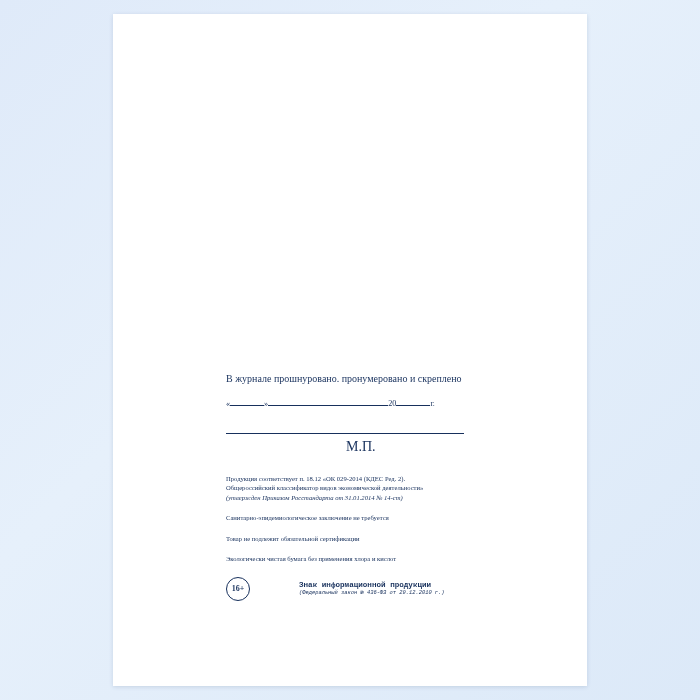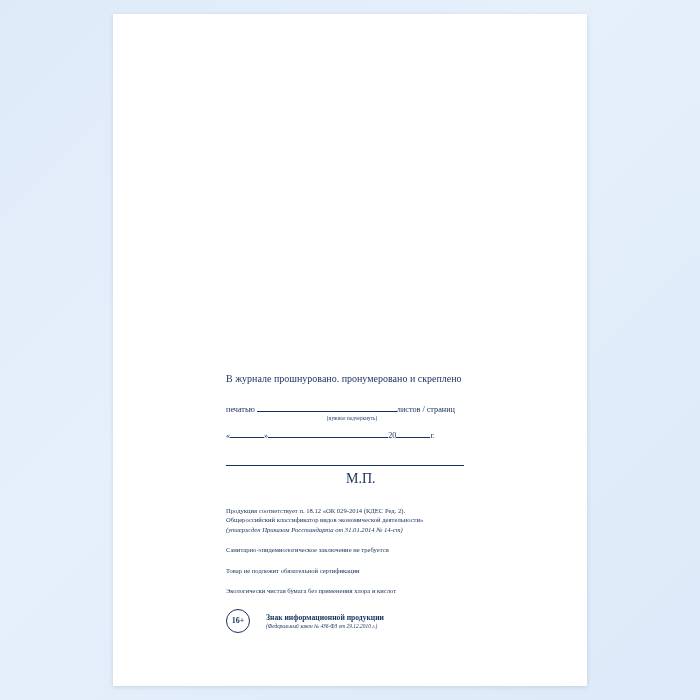--- a/index.html
+++ b/index.html
@@ -91,38 +91,40 @@
     font-size: 6.6px;
     line-height: 1.45;
     color: #17305c;
     white-space: nowrap;
   }
   .it { font-style: italic; }
   .mark-row {
     display: flex;
     align-items: center;
     margin-top: 13px;
+    gap: 41px;
   }
   .age-badge {
     width: 22px;
     height: 22px;
     border: 1.2px solid #17305c;
     border-radius: 50%;
     display: flex;
     align-items: center;
     justify-content: center;
     font-size: 8px;
     font-weight: bold;
     color: #17305c;
     font-family: "Liberation Serif", serif;
     flex: 0 0 auto;
   }
   .mark-text {
-    margin-left: 16px;
+    margin-left: 8px;
     color: #17305c;
+    font-family: Liberation Mono, monospace;
   }
   .mark-title {
     font-size: 7.6px;
     font-weight: bold;
     white-space: nowrap;
   }
   .mark-sub {
     font-size: 5.4px;
     font-style: italic;
     white-space: nowrap;
@@ -134,27 +136,20 @@
 
 <div id="stage">
   <div id="page">
 
     <div class="doc-body">
 
       <div class="block-top">
 
         <div class="line l1">В журнале прошнуровано. пронумеровано и скреплено</div>
 
-        <div class="row">
-          <span class="line" style="display:inline-block;">
-            <span>печатью</span>
-            <span class="fill f-long"></span><span>листов / страниц</span>
-          </span>
-          <span class="hint">(нужное подчеркнуть)</span>
-        </div>
 
         <div class="row-date line">
           <span>«</span><span class="fill f-short"></span><span>»</span><span class="fill f-mid"></span><span>20</span><span class="fill f-short"></span><span>г.</span>
         </div>
 
 
         <div class="underline-full"></div>
 
         <div class="mp">М.П.</div>
       </div>

